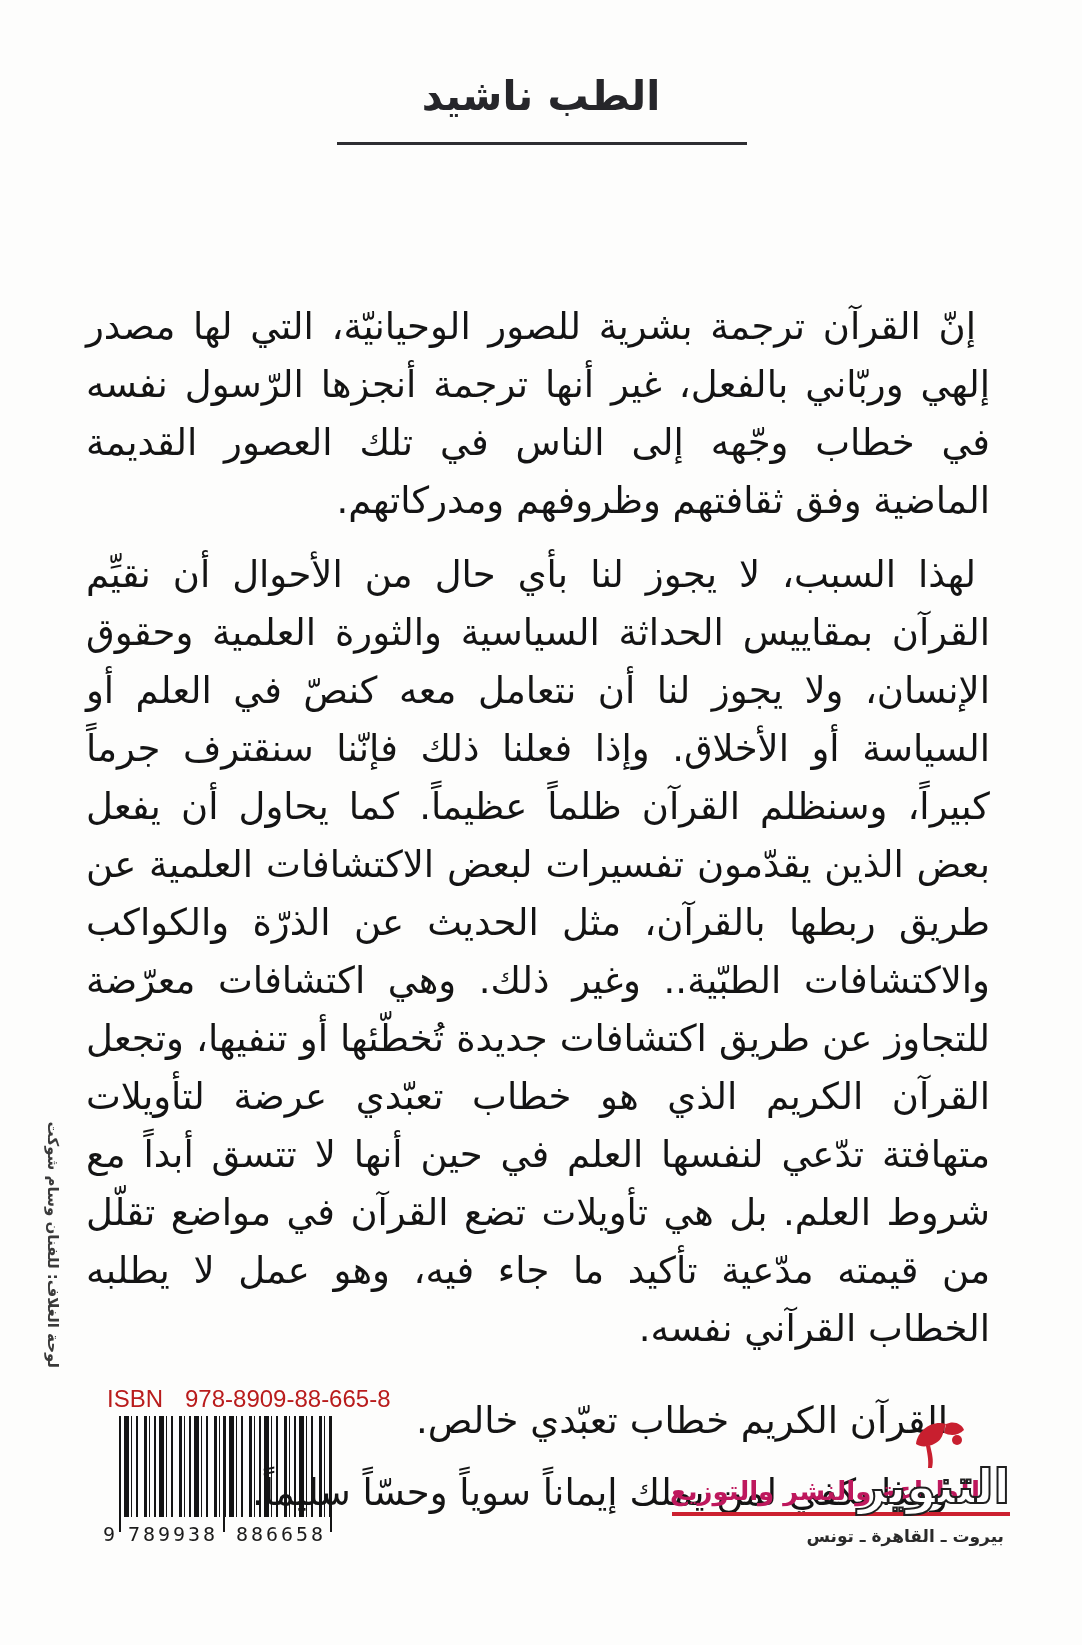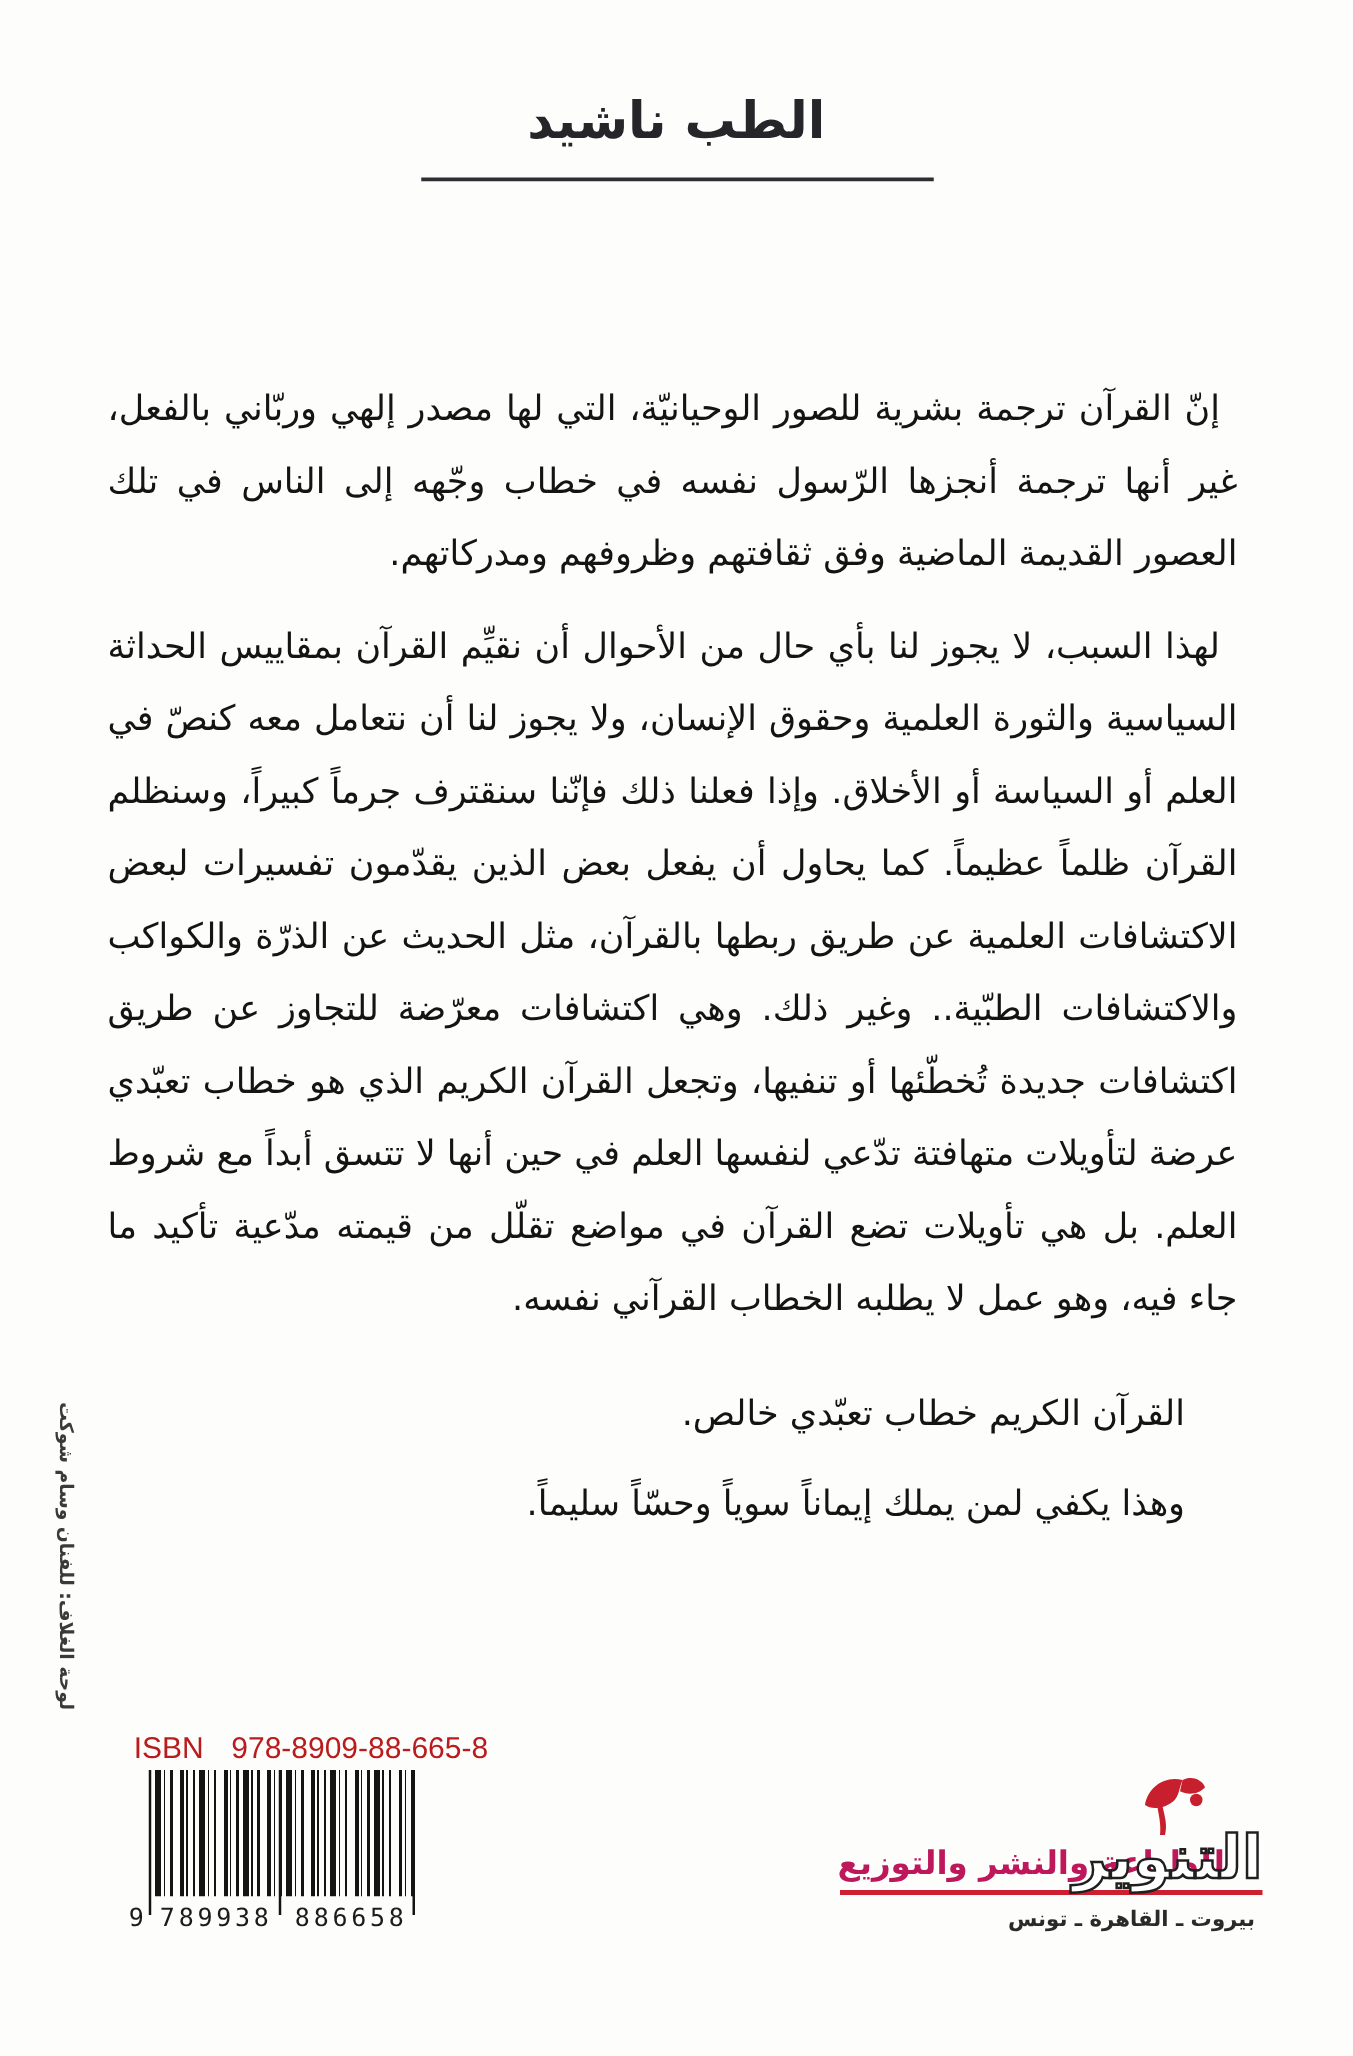--- a/index.html
+++ b/index.html
@@ -32,21 +32,21 @@
     text-align: center;
     font-size: 54px; font-weight: bold; color: #c41a30;
     direction: rtl;
   }
 
   
   .body-text {
     position: absolute; top: 298px; left: 86px; right: 92px;
     direction: rtl;
     text-align: justify;
-    font-size: 28px; line-height: 58px; color: #141414;
+    font-size: 37px; line-height: 58px; color: #141414;
   }
   .body-text p { text-indent: 14px; margin-bottom: 16px; }
   .body-text p.short { text-indent: 42px; margin-bottom: 14px; }
   .body-text p.gap-top { margin-top: 34px; }
 
   
   .side-note {
     position: absolute; top: 1140px; left: 62px;
     width: 228px; height: 22px;
     transform: rotate(90deg); transform-origin: 0 0;

